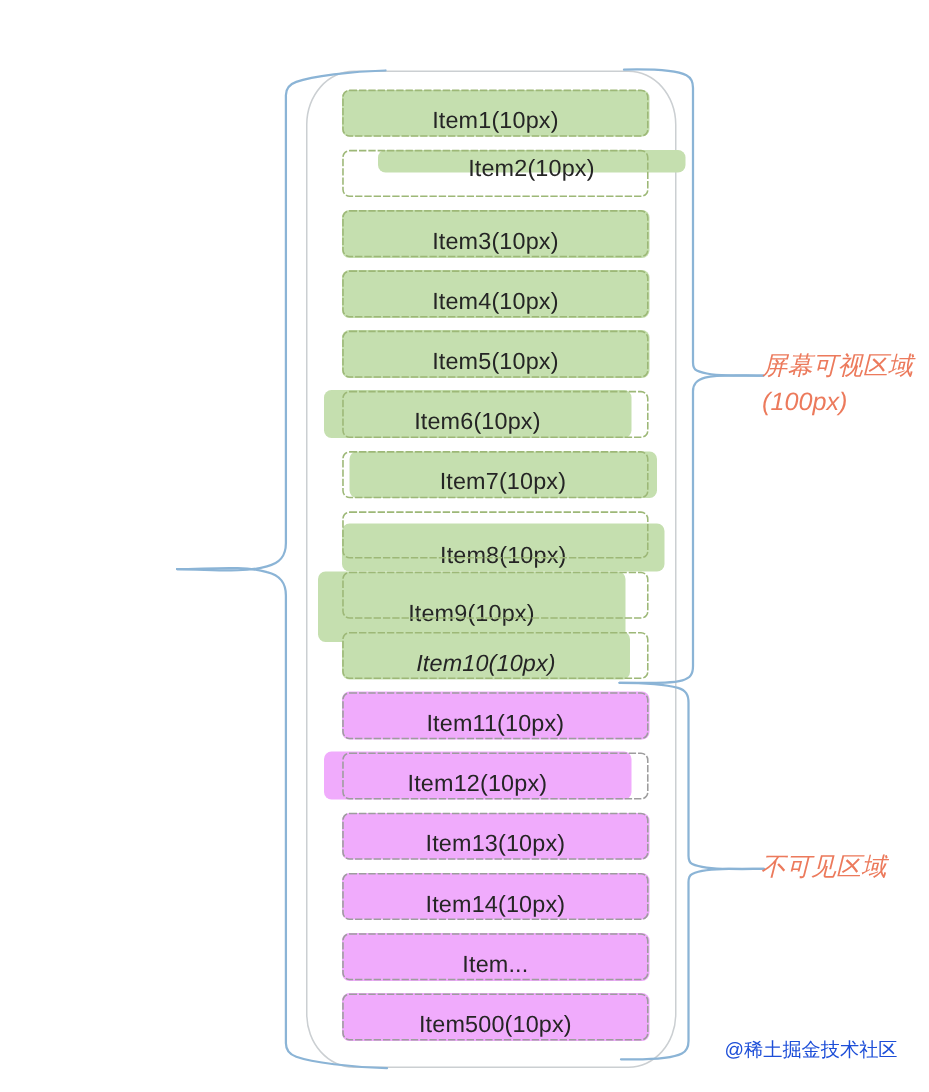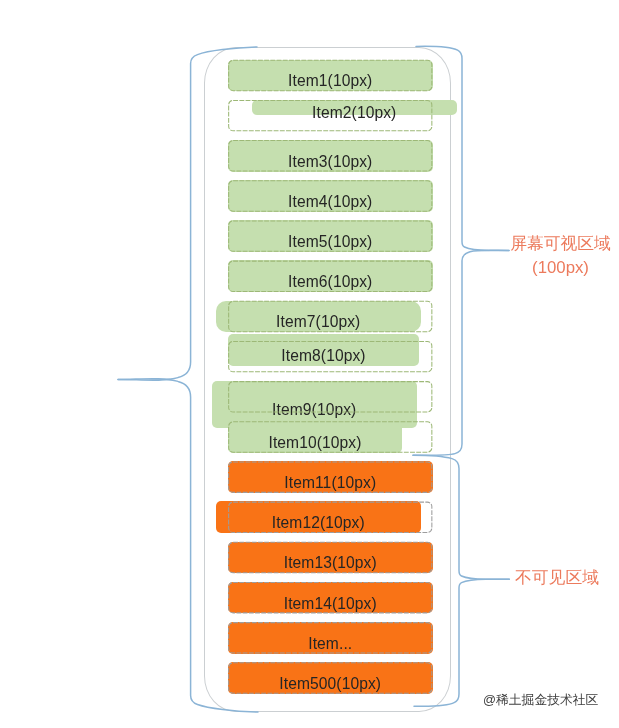--- a/index.html
+++ b/index.html
@@ -6,46 +6,46 @@
   body{width:619px;height:728px;background:#ffffff;overflow:hidden;
        font-family:"Liberation Sans",sans-serif;}
   #stage{position:relative;width:619px;height:728px;}
   #braces{position:absolute;left:0;top:0;width:619px;height:728px;}
   .panel{position:absolute;box-sizing:border-box;border:1px solid #cbcfd2;border-radius:32px / 36px;background:#fff;}
   .items{position:absolute;left:0;top:0;}
   .item{position:absolute;box-sizing:border-box;border-radius:5px;
         display:flex;align-items:center;justify-content:center;padding-top:12px;
         font-size:15.6px;color:#252525;letter-spacing:.1px;text-align:right;}
   .item.green{background:#c5dfaf;}
-  .item.gray{background:#f97316;}
+  .item.gray{background:#f0abfc;}
   #itemborders{position:absolute;left:0;top:0;width:619px;height:728px;pointer-events:none;}
   #itemborders rect{fill:none;stroke-width:1.05;stroke-dasharray:4.9 1.3;}
   #itemborders rect.g{stroke:#9db877;}
   #itemborders rect.y{stroke:#9d9d9d;}
-  .lbl{position:absolute;color:#ec7a5c;font-size:16.8px;text-align:center;white-space:nowrap;}
+  .lbl{position:absolute;color:#ec7a5c;font-size:16.8px;text-align:left;white-space:nowrap;font-style:italic;}
   .br{fill:none;stroke:#8bb4d6;stroke-width:1.5;stroke-linecap:round;stroke-linejoin:round;}
   .ln{line-height:20px;}
-  .wm{position:absolute;color:#404040;font-size:12.8px;white-space:nowrap;}
+  .wm{position:absolute;color:#1d4ed8;font-size:12.8px;white-space:nowrap;}
 </style>
 </head>
 <body>
 
 <div id="stage">
   <div class="panel" style="left:203.5px;top:46.5px;width:247px;height:665px;"></div>
   <div class="items">
       <div class="item green" style="left: 228px; top: 59.6px; width: 204.5px; height: 31.7px;">Item1(10px)</div>
       <div class="item green" style="left: 228px; top: 99.77px; width: 204.5px; height: 15px; margin-left: 24px;">Item2(10px)</div>
       <div class="item green" style="left: 228px; top: 139.94px; width: 204.5px; height: 31.7px;">Item3(10px)</div>
       <div class="item green" style="left: 228px; top: 180.11px; width: 204.5px; height: 31.7px;">Item4(10px)</div>
       <div class="item green" style="left: 228px; top: 220.28px; width: 204.5px; height: 31.7px;">Item5(10px)</div>
-      <div class="item green" style="left: 228px; top: 260.45px; width: 204.5px; height: 31.7px;">Item6(10px)</div>
-      <div class="item green" style="left: 216px; top: 300.62px; width: 204.5px; height: 31.7px; border-radius: 10px;">Item7(10px)</div>
-      <div class="item green" style="left: 228px; top: 334px; width: 191px; height: 31.7px;">Item8(10px)</div>
+      <div class="item green" style="left: 216px; top: 260.45px; width: 204.5px; height: 31.7px;">Item6(10px)</div>
+      <div class="item green" style="left: 233px; top: 300.62px; width: 204.5px; height: 31.7px;">Item7(10px)</div>
+      <div class="item green" style="left: 228px; top: 349px; width: 215px; height: 31.7px;">Item8(10px)</div>
       <div class="item green" style="left: 212px; top: 380.96px; width: 204.5px; height: 47px;">Item9(10px)</div>
-      <div class="item green" style="left: 228px; top: 421.13px; width: 174px; height: 31.7px;">Item10(10px)</div>
+      <div class="item green" style="left: 228px; top: 421.13px; width: 192px; height: 31.7px; font-style: italic;">Item10(10px)</div>
       <div class="item gray" style="left: 228px; top: 461.3px; width: 204.5px; height: 31.7px;">Item11(10px)</div>
       <div class="item gray" style="left: 216px; top: 501.47px; width: 204.5px; height: 31.7px;">Item12(10px)</div>
       <div class="item gray" style="left: 228px; top: 541.64px; width: 204.5px; height: 31.7px;">Item13(10px)</div>
       <div class="item gray" style="left: 228px; top: 581.81px; width: 204.5px; height: 31.7px;">Item14(10px)</div>
       <div class="item gray" style="left: 228px; top: 621.98px; width: 204.5px; height: 31.7px;">Item...</div>
       <div class="item gray" style="left: 228px; top: 662.15px; width: 204.5px; height: 31.7px;">Item500(10px)</div>
     </div>
   <svg id="itemborders" viewBox="0 0 619 728">
       <rect class="g" x="228.65" y="60.25" width="203.2" height="30.4" rx="4.5"></rect>
       <rect class="g" x="228.65" y="100.42000000000002" width="203.2" height="30.4" rx="4.5"></rect>

